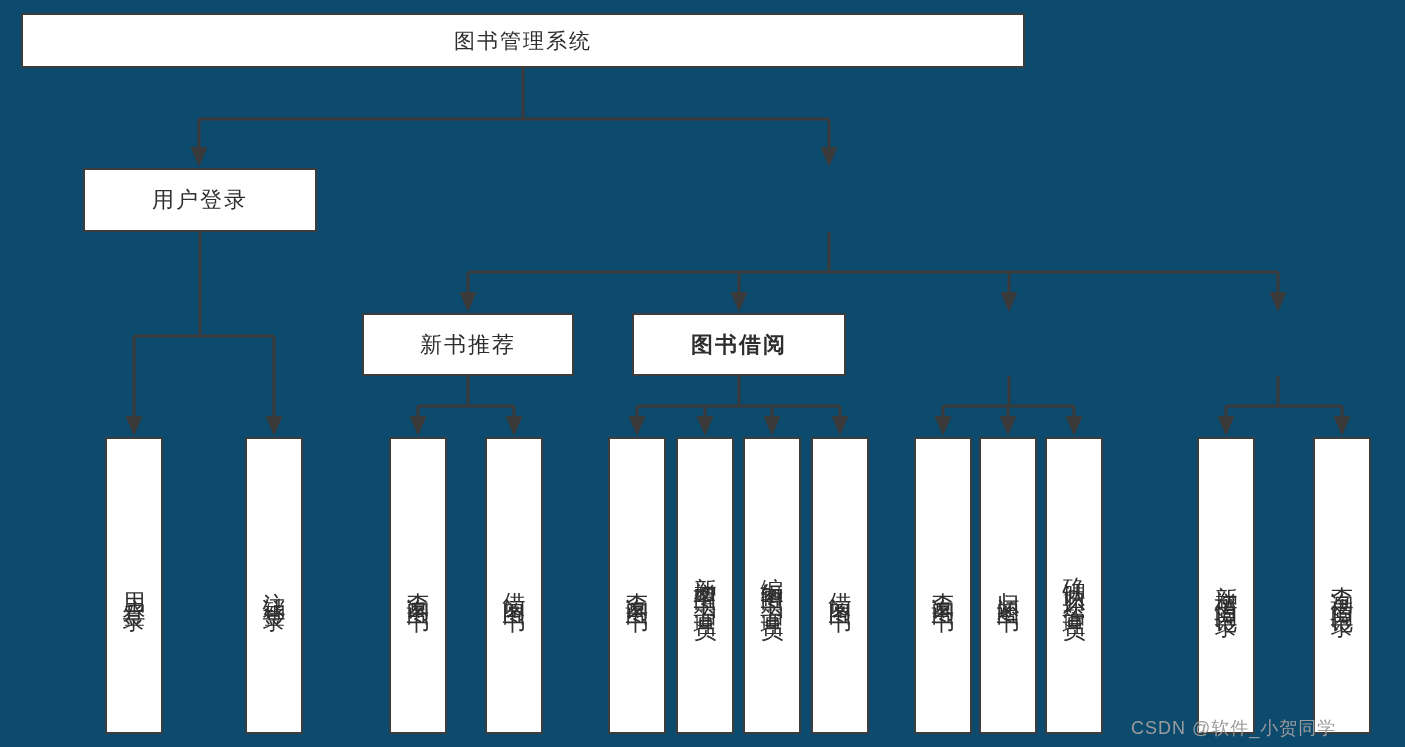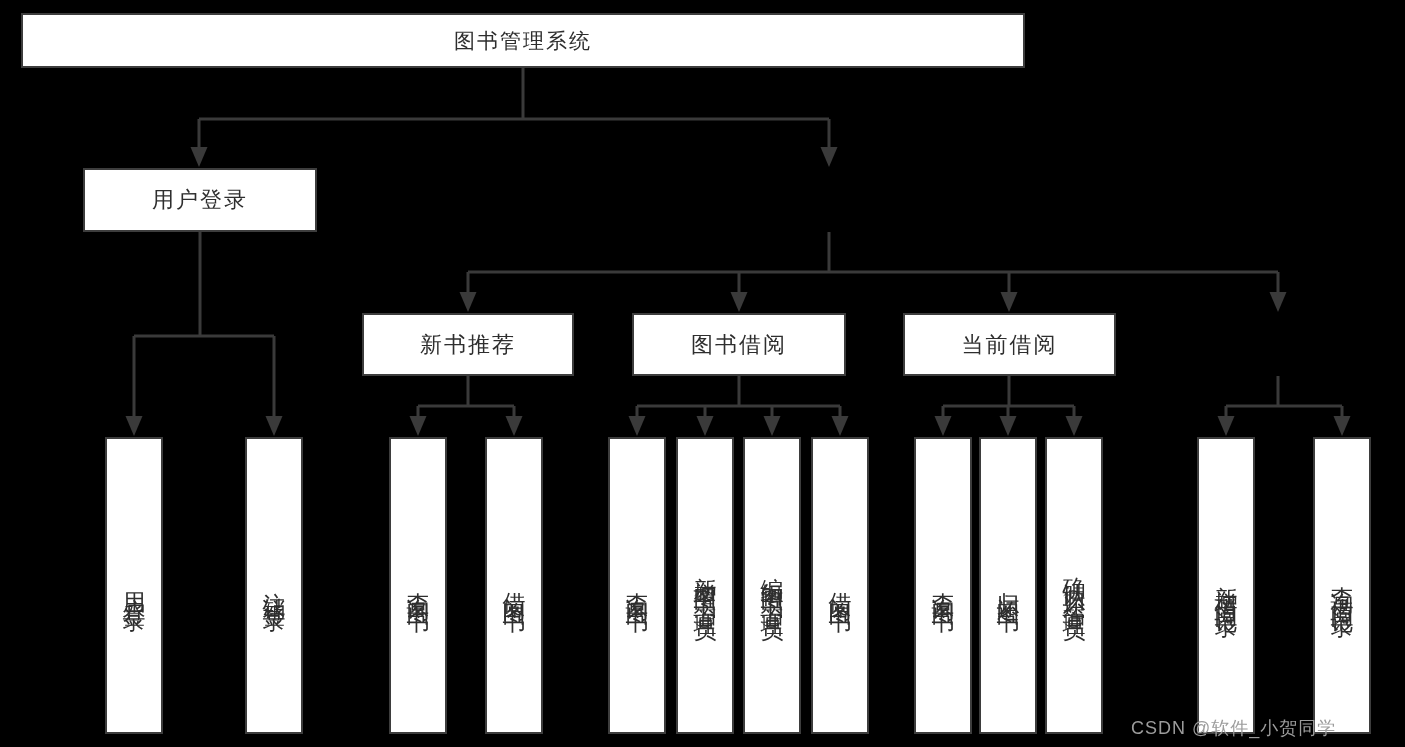--- a/index.html
+++ b/index.html
@@ -1,19 +1,19 @@
 <!DOCTYPE html>
 <html><head>
 <meta charset="utf-8">
 <style>
   html,body{margin:0;padding:0;background:#ffffff;}
   #canvas{
     position:relative;
     width:1405px;height:747px;
-    background:#000000;
+    background:#0c4a6e;
     overflow:hidden;
     font-family:"Liberation Sans","DejaVu Sans",sans-serif;
   }
   #wires{position:absolute;left:0;top:0;z-index:1;}
   .box{
     position:absolute;
     box-sizing:border-box;
     border:2px solid #3d3d3d;
     background:#ffffff;
     display:flex;align-items:center;justify-content:center;
@@ -126,25 +126,22 @@
     <span class="h-label root-label">图书管理系统</span>
   </div>
 
   <div class="box" style="left:83px;top:168px;width:234px;height:64px;">
     <span class="h-label">用户登录</span>
   </div>
 
   <div class="box" style="left:362px;top:313px;width:212px;height:63px;">
     <span class="h-label">新书推荐</span>
   </div>
-  <div class="box" style="left:632px;top:313px;width:214px;height:63px;">
+  <div class="box" style="left:632px;top:313px;width:214px;height:63px;font-weight:bold;">
     <span class="h-label">图书借阅</span>
-  </div>
-  <div class="box" style="left:903px;top:313px;width:213px;height:63px;">
-    <span class="h-label">当前借阅</span>
   </div>
 
   <div class="box" style="left:105px;top:437px;width:58px;height:297px;">
     <span class="v-label">用户登录</span>
   </div>
   <div class="box" style="left:245px;top:437px;width:58px;height:297px;">
     <span class="v-label">注销登录</span>
   </div>
   <div class="box" style="left:389px;top:437px;width:58px;height:297px;">
     <span class="v-label">查询图书</span>

